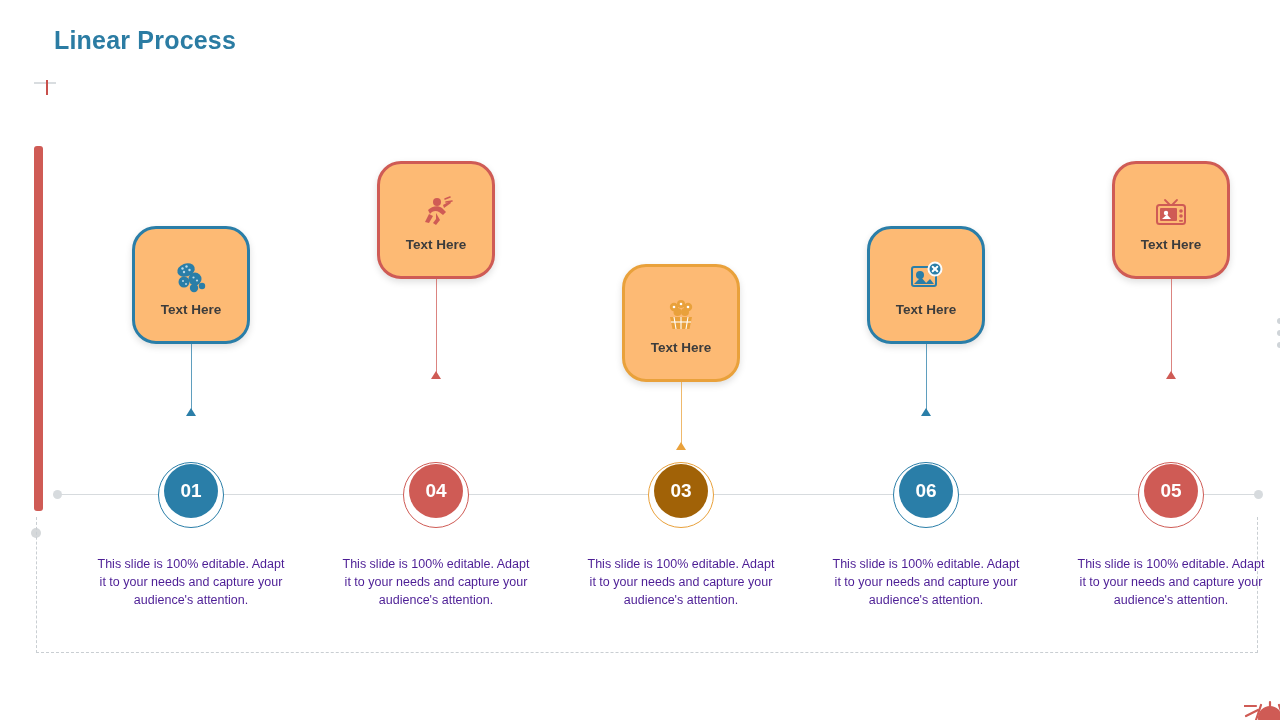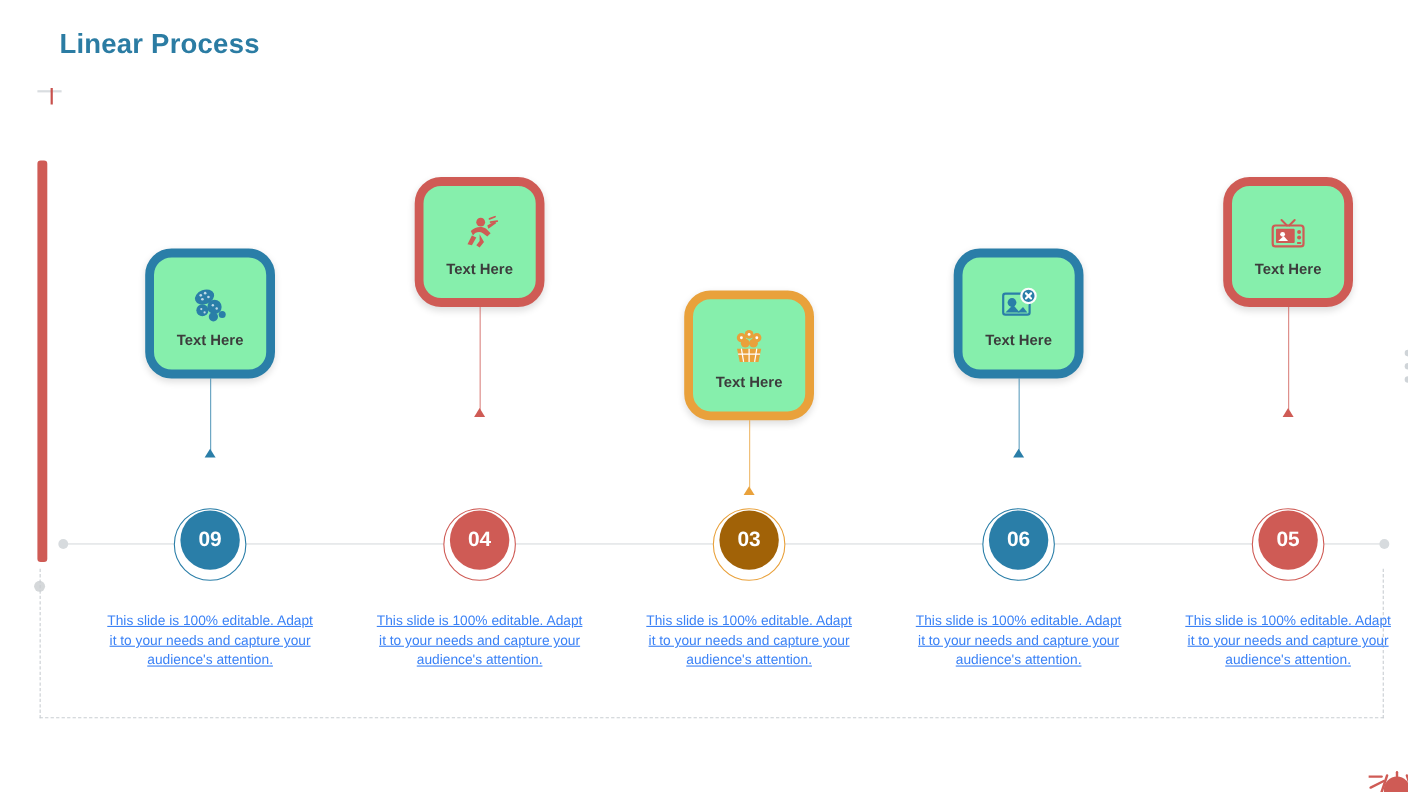--- a/index.html
+++ b/index.html
@@ -52,21 +52,21 @@
   .baseline-cap.r{left:1238px;}
 
   
   .rdots{position:absolute;left:1261px;top:318px;}
   .rdots i{display:block;width:6px;height:6px;border-radius:50%;background:#cfd4d8;margin-bottom:6px;}
 
   
   .step{position:absolute;top:0;}
   .card{
     position:absolute;width:118px;height:118px;border-radius:24px;
-    border:8px solid #ef4444;background:#86efac;
+    border:3px solid #ef4444;background:#fdba74;
     box-sizing:border-box;
     box-shadow:0 3px 7px rgba(0,0,0,.13);
     display:flex;flex-direction:column;align-items:center;justify-content:center;
   }
   .card .icon{height:46px;display:flex;align-items:center;justify-content:center;margin-bottom:2px;}
   .card .ctext{font-size:13.5px;font-weight:bold;color:#3c3c3c;}
 
   
   .conn{position:absolute;width:1px;background:#b9c3c9;}
   .arrow{
@@ -83,21 +83,21 @@
   }
   .numcircle{
     position:absolute;left:6px;top:2px;width:54px;height:54px;border-radius:50%;
     display:flex;align-items:center;justify-content:center;
     color:#fff;font-size:19px;font-weight:bold;
   }
 
   
   .body{
     position:absolute;top:555px;width:190px;text-align:center;
-    font-size:12.5px;line-height:18px;color:#3b82f6;text-decoration:underline;
+    font-size:12.5px;line-height:18px;color:#4c1d95;
   }
 
   
   .sunburst{position:absolute;left:1228px;top:668px;width:52px;height:52px;overflow:hidden;}
 
   .icon svg{display:block;}
 </style>
 </head>
 <body>
 
@@ -144,21 +144,21 @@
               <circle cx="15" cy="27" r="1"></circle>
           </g>
         </svg>
       </div>
       <div class="ctext">Text Here</div>
     </div>
     <div class="conn" id="conn1" style="left: 151px; top: 344px; height: 66px; background: rgb(42, 126, 168); opacity: 0.75;"></div>
     <div class="arrow" id="arrow1" style="left: 146px; top: 408px; border-bottom-color: rgb(42, 126, 168);"></div>
     <div class="numwrap" id="num1" style="left: 118px;">
       <div class="numring" style="border-color: rgb(42, 126, 168);"></div>
-      <div class="numcircle" style="background: rgb(42, 126, 168);">09</div>
+      <div class="numcircle" style="background: rgb(42, 126, 168);">01</div>
     </div>
     <div class="body" id="body1" style="left: 56px;">This slide is 100% editable. Adapt it to your needs and capture your audience's attention.</div>
   </div>
 
   <div class="step">
     <div class="card" id="card2" style="left: 337px; top: 161px; border-color: rgb(207, 91, 85);">
       <div class="icon">
         <svg width="40" height="40" viewBox="0 0 40 40">
           <g fill="#cf5b55">
             <circle cx="21" cy="10" r="4"></circle>

